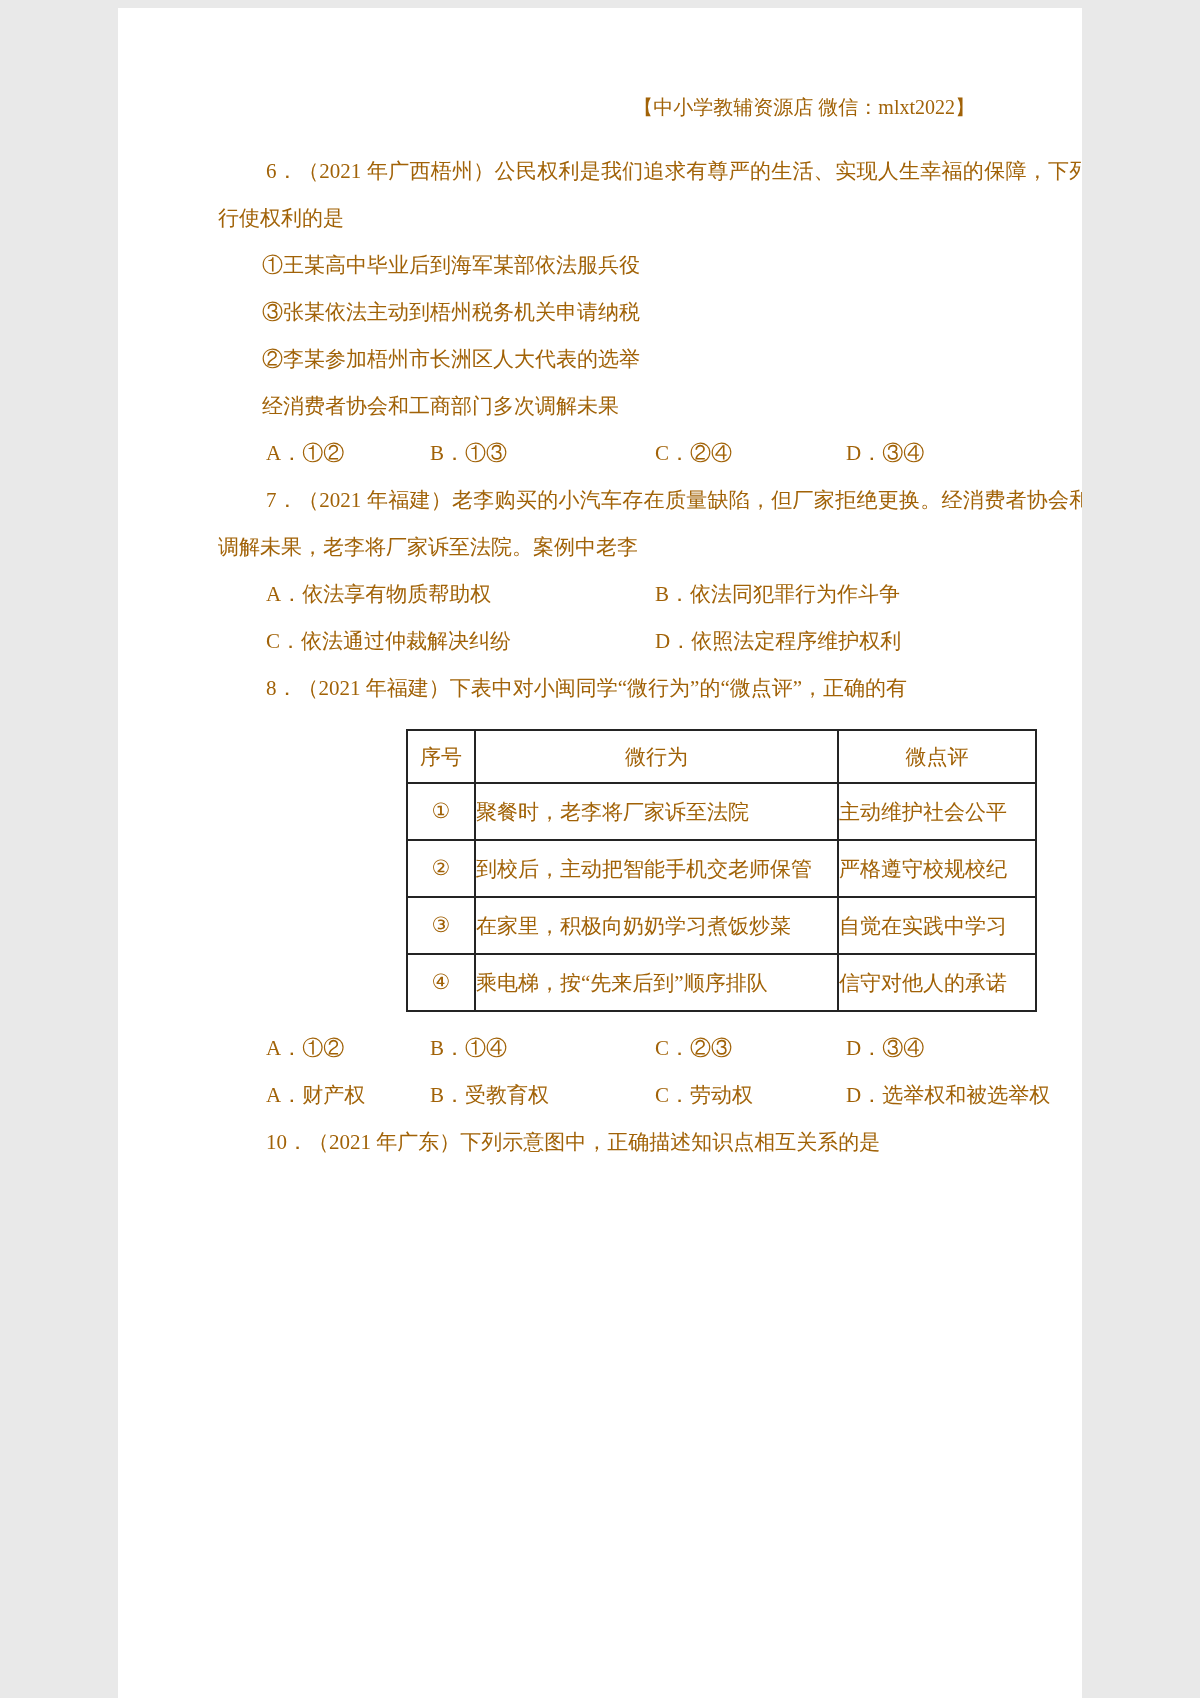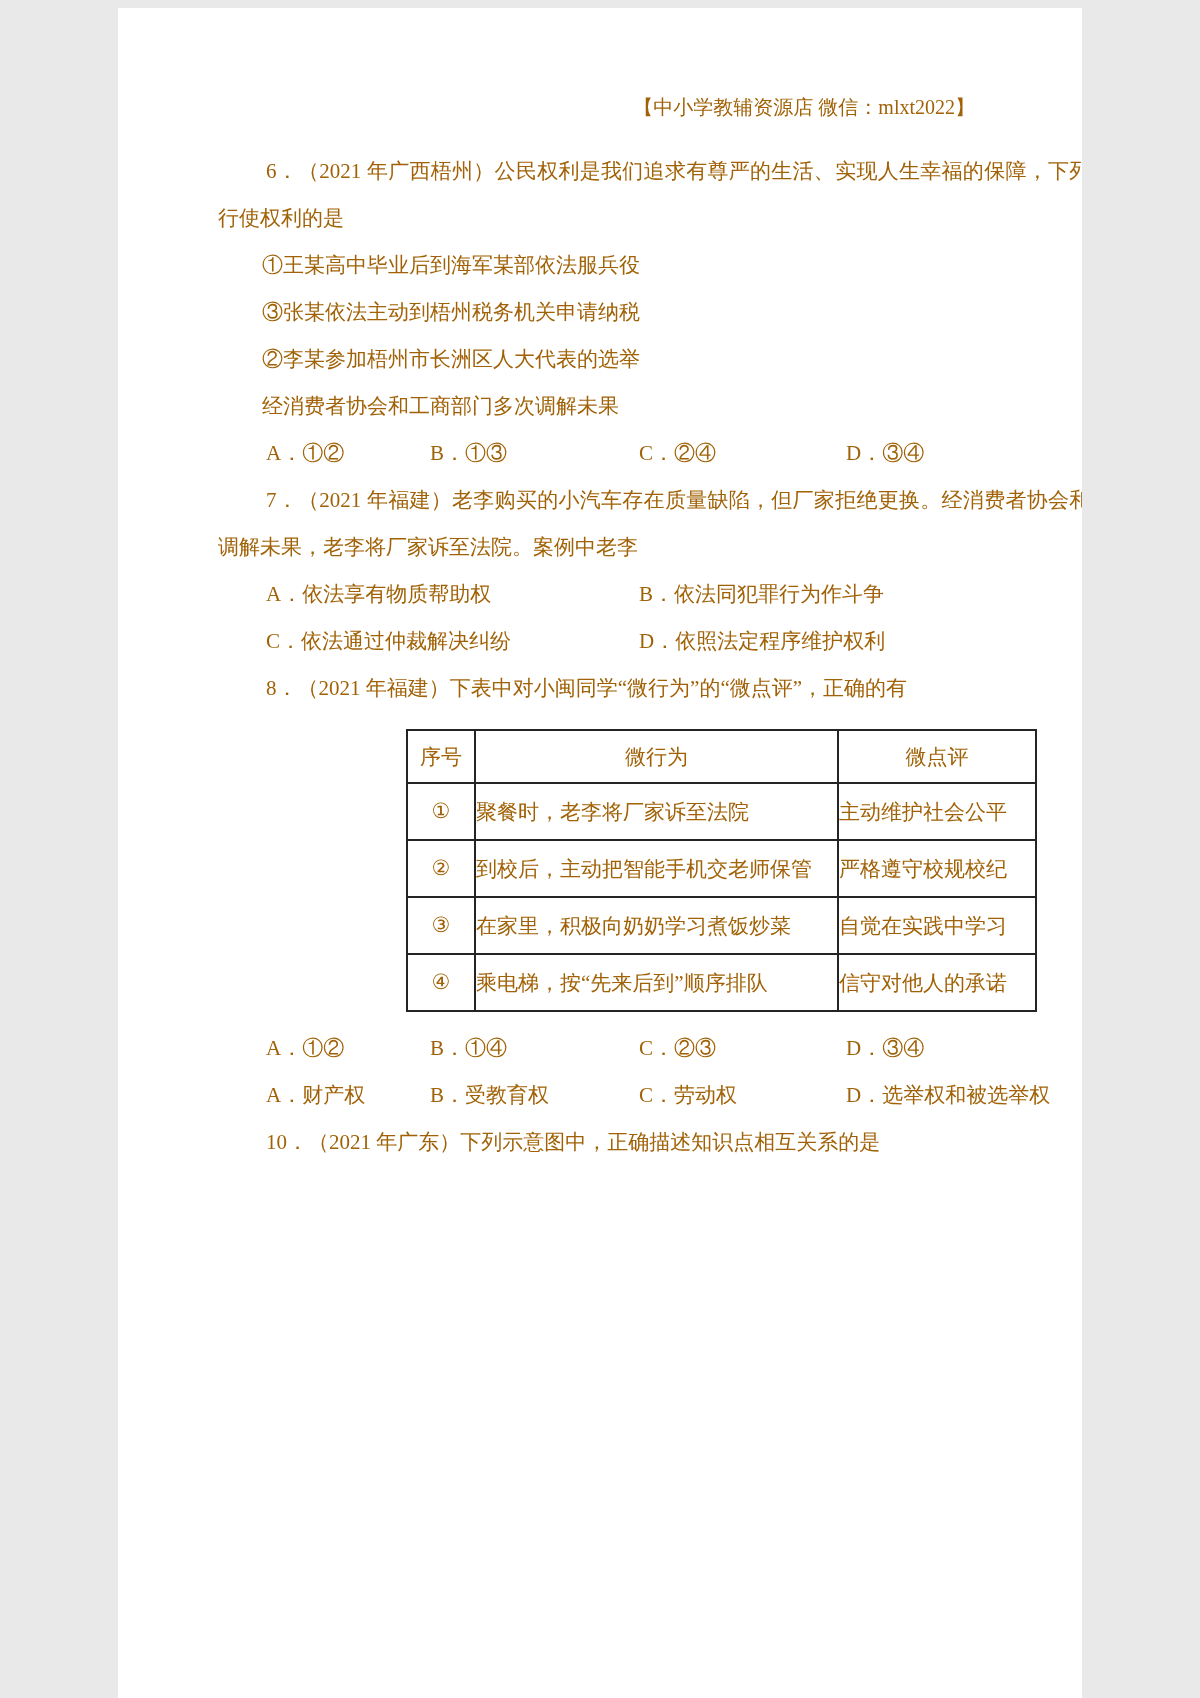--- a/index.html
+++ b/index.html
@@ -19,21 +19,21 @@
   }
   .content{
     position:absolute;left:100px;top:140px;width:1000px;
     font-size:21px;
   }
   .line{margin:0;line-height:47px;}
   .stem{text-indent:48px;text-align:justify;}
   .item{padding-left:44px;}
   .opts{position:relative;height:47px;}
   .opt{position:absolute;top:0;line-height:47px;white-space:nowrap;}
-  .p1{left:48px}.p2{left:212px}.p3{left:421px}.p4{left:628px}
+  .p1{left:48px}.p2{left:212px}.p3{left:437px}.p4{left:628px}
   table.micro{
     border-collapse:collapse;table-layout:fixed;
     width:629px;margin:17px 0 13px 188px;
     font-size:21px;
   }
   table.micro th,table.micro td{
     border:2px solid #242424;font-weight:normal;
     padding:0;vertical-align:middle;
   }
   table.micro th{height:51px;}

